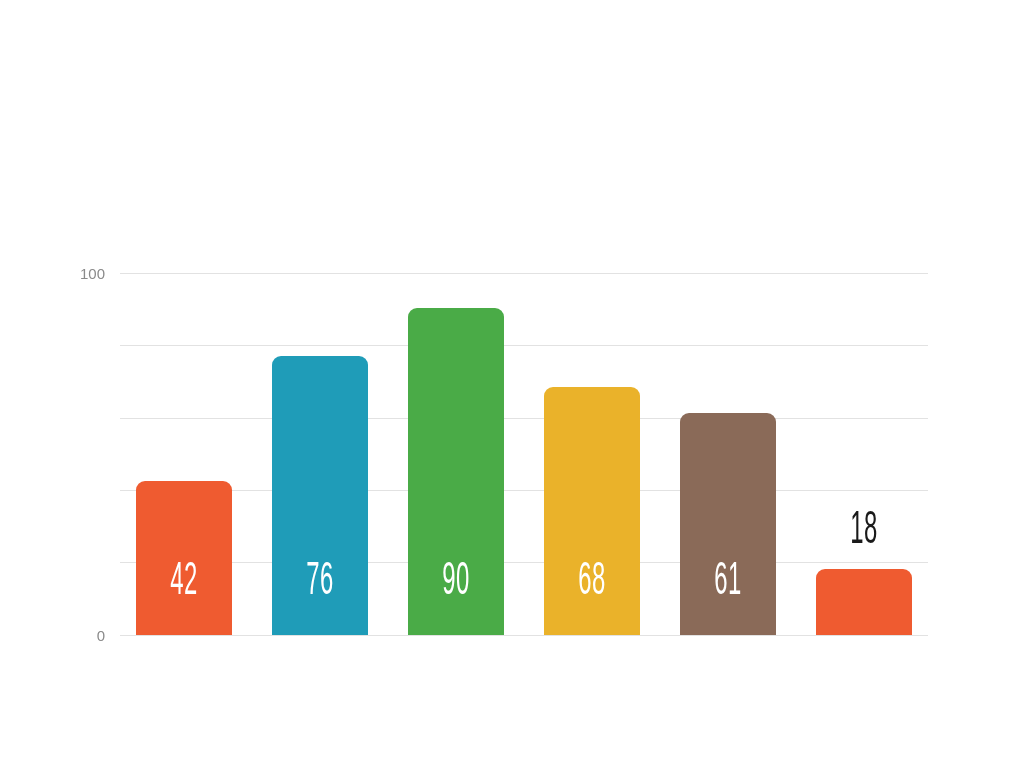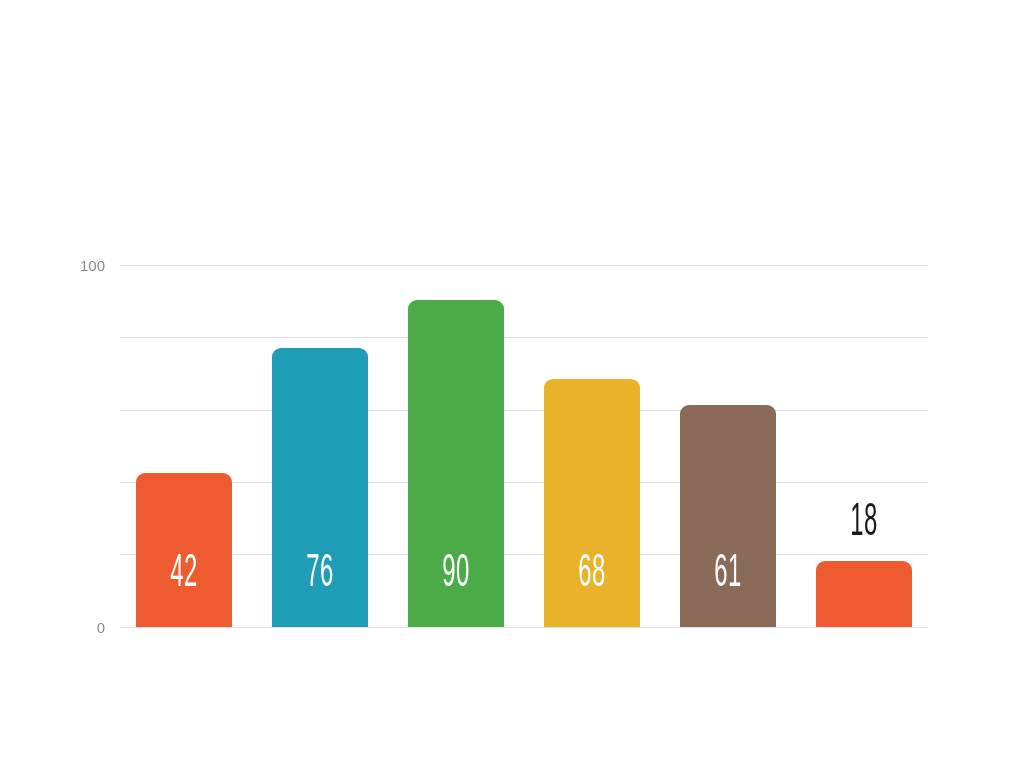--- a/index.html
+++ b/index.html
@@ -19,21 +19,21 @@
     position: relative;
     width: 1024px;
     height: 768px;
     background: #ffffff;
   }
 
   
   .plot-area {
     position: absolute;
     left: 0;
-    top: 0;
+    top: 8px;
     width: 1024px;
     height: 660px;
   }
 
   .gridline {
     position: absolute;
     height: 1px;
     background: #e2e2e2;
   }
   .gridline.baseline {

